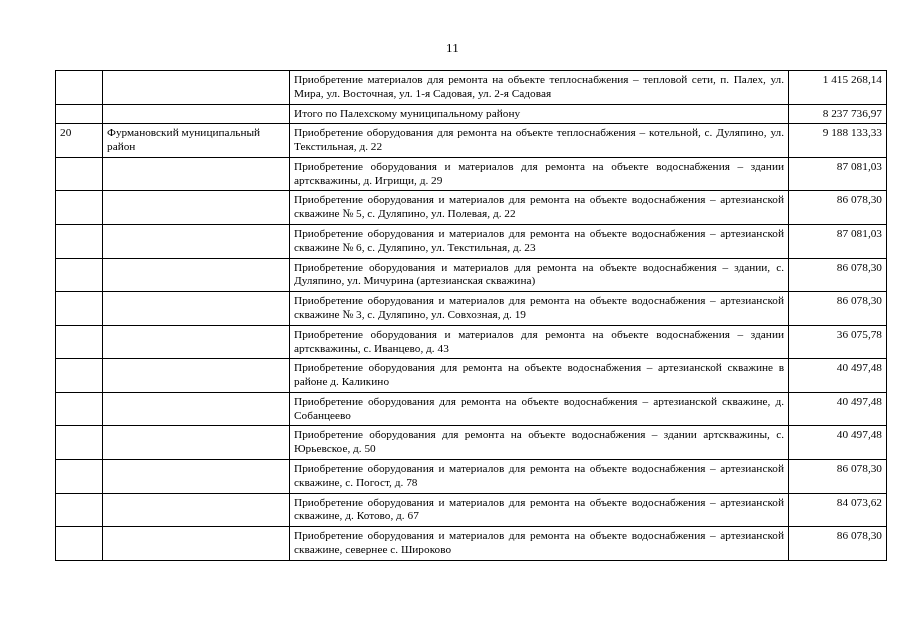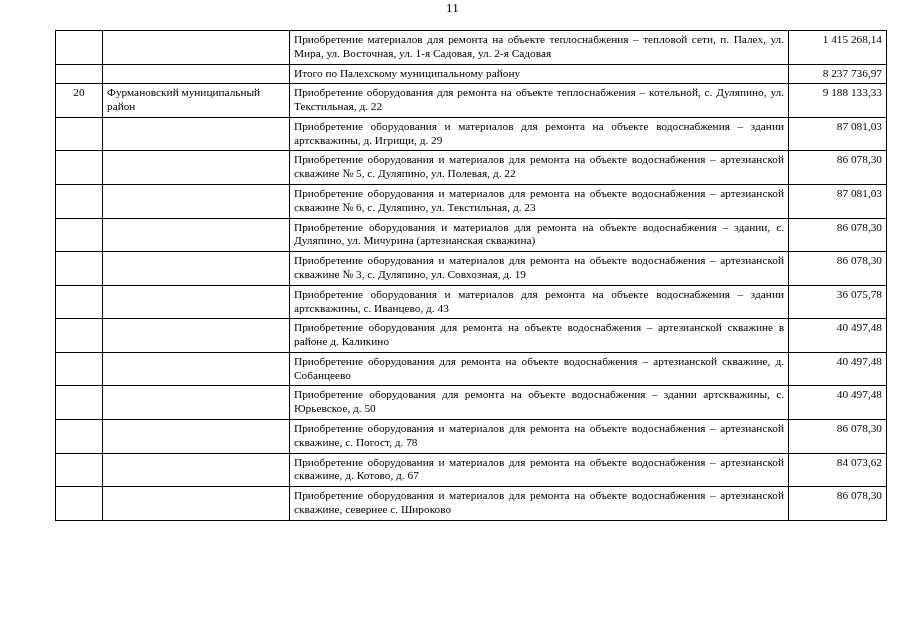--- a/index.html
+++ b/index.html
@@ -18,41 +18,42 @@
   .page {
     width: 905px;
     height: 640px;
     position: relative;
     box-sizing: border-box;
   }
   .page-number {
     text-align: center;
     font-size: 13px;
     font-family: "Liberation Serif", serif;
+    padding-top: 40px;
     padding-bottom: 14px;
     letter-spacing: 0.2px;
   }
   table.doc-table {
     border-collapse: collapse;
     table-layout: fixed;
     margin-left: 55px;
     margin-right: 59px;
     width: 795px;
     font-size: 11.3px;
     line-height: 1.22;
   }
   table.doc-table td {
     border: 1px solid #000000;
     padding: 2px 4px 3px 4px;
     vertical-align: top;
     font-family: "Liberation Serif", serif;
   }
   td.c-num {
     width: 38px;
-    text-align: center;
+    text-align: left;
     vertical-align: top;
   }
   td.c-name {
     width: 178px;
     text-align: left;
     vertical-align: top;
     padding-left: 6px;
   }
   td.c-desc {
     width: 490px;

